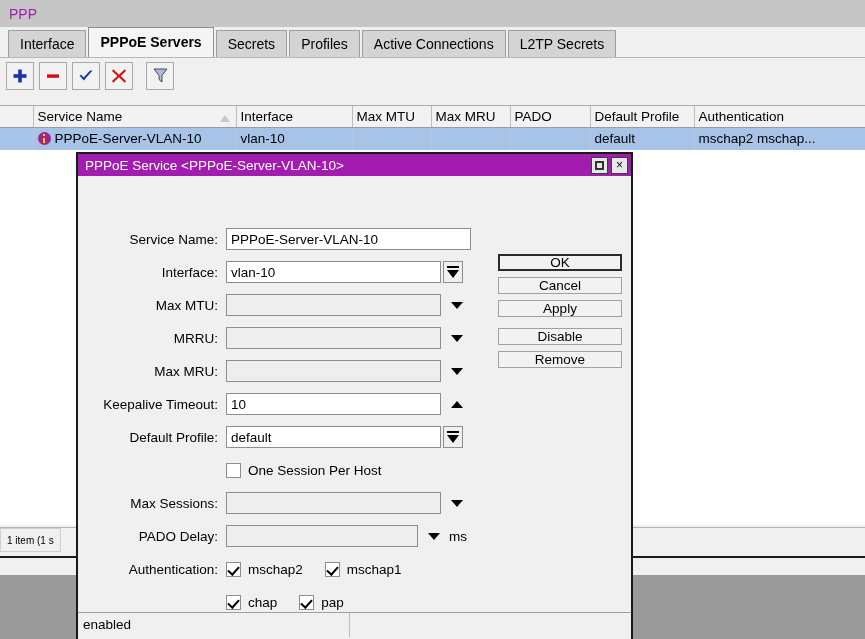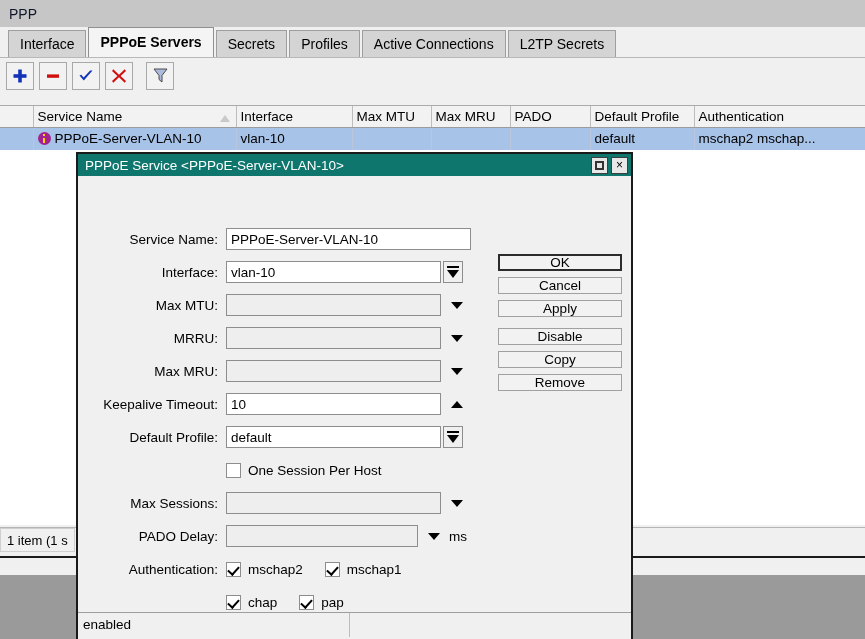--- a/index.html
+++ b/index.html
@@ -23,21 +23,21 @@
     background: #f0f0f0;
   }
   #ppp-titlebar {
     height: 27px;
     background: #c6c6c6;
     display: flex; align-items: center;
     padding-left: 9px;
     box-sizing: border-box;
   }
   #ppp-titlebar .title {
-    color: #0f172a;
+    color: #a21caf;
     font-size: 14px;
   }
 
   
   #tabstrip {
     height: 30px;
     background: #f0f0f0;
     display: flex;
     align-items: flex-end;
     padding-left: 8px;
@@ -171,21 +171,21 @@
     box-sizing: border-box;
   }
   #ppp-status .cell {
     display: inline-block;
     height: 24px;
     line-height: 23px;
     padding: 0 6px;
     border: 1px solid #cfcfcf;
     box-sizing: border-box;
     background: #f0f0f0;
-    font-size: 13px;
+    font-size: 10px;
   }
   #ppp-bottom-edge {
     position: absolute;
     left: 0; top: 553px;
     width: 865px; height: 5px;
     background: #f0f0f0;
     border-bottom: 2px solid #1a1a1a;
     box-sizing: border-box;
   }
 
@@ -194,21 +194,21 @@
     position: absolute;
     left: 76px; top: 152px;
     width: 557px; height: 487px;
     border: 2px solid #1a1a1a;
     background: #f0f0f0;
     box-sizing: border-box;
     z-index: 50;
   }
   #dlg-titlebar {
     height: 22px;
-    background: #0f766e;
+    background: #a21caf;
     display: flex;
     align-items: center;
     padding: 0 3px 0 7px;
     box-sizing: border-box;
   }
   #dlg-title {
     color: #ffffff;
     font-size: 13.5px;
     flex: 1;
     white-space: nowrap;
@@ -563,21 +563,20 @@
         <span class="cblabel">pap</span>
       </div>
 
     </div>
 
     <div id="btncol">
       <div class="dbtn default">OK</div>
       <div class="dbtn">Cancel</div>
       <div class="dbtn">Apply</div>
       <div class="dbtn gap">Disable</div>
-      <div class="dbtn">Copy</div>
       <div class="dbtn">Remove</div>
     </div>
 
   </div>
 
   <div id="dlg-status">
     <div class="scell one">enabled</div>
     <div class="scell two"></div>
   </div>
 

